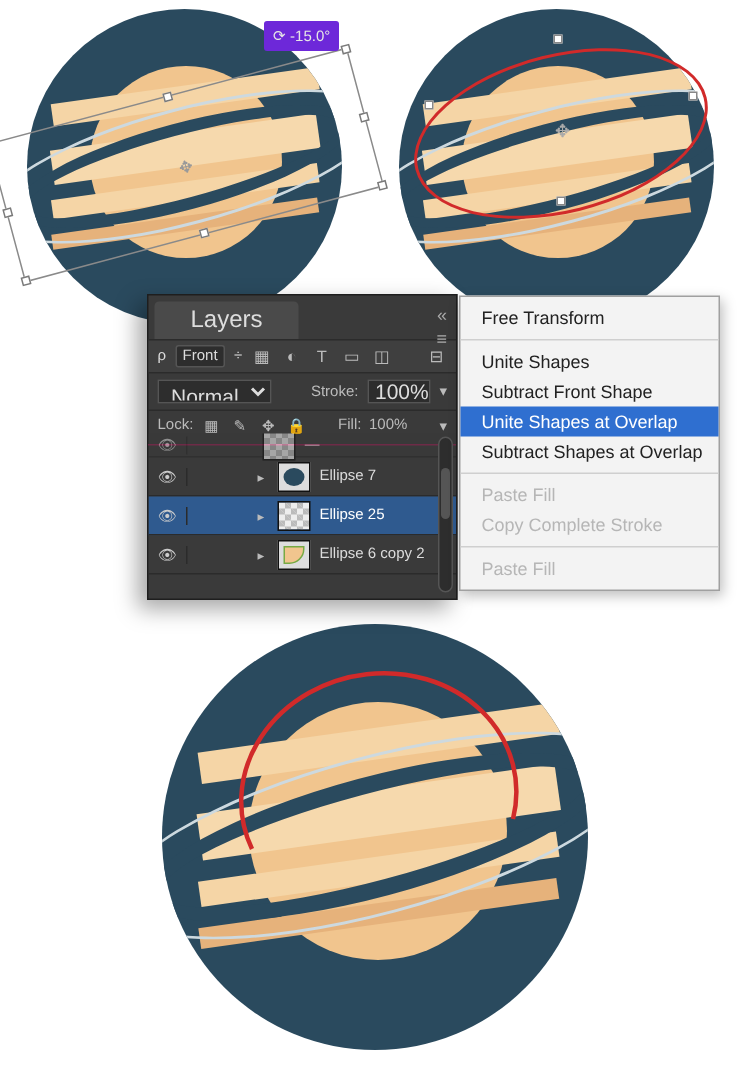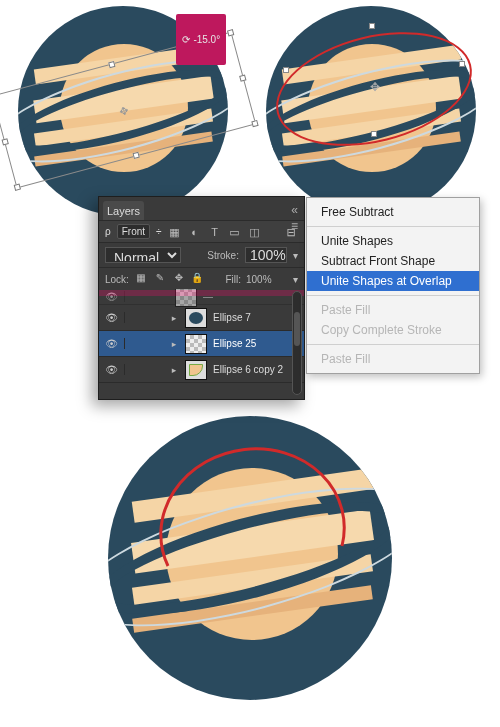--- a/index.html
+++ b/index.html
@@ -59,24 +59,24 @@
     width: 6px;
     height: 6px;
     background: #fff;
     border: 1px solid #7a7a7a;
     transform: translate(-50%, -50%);
   }
 
   
   .rotate-tip {
     position: absolute;
-    background: #be185d;
+    background: #6d28d9;
     color: #e6e6e6;
     font-size: 10px;
-    padding: 20px 6px;
+    padding: 4px 6px;
     border-radius: 2px;
     white-space: nowrap;
   }
   .rotate-tip::before {
     content:"⟳";
     margin-right:3px;
     font-size:10px;
   }
 
   
@@ -88,25 +88,25 @@
     height: 204px;
     background: #3a3a3a;
     color: #dcdcdc;
     border: 1px solid #1e1e1e;
     box-shadow: -6px 6px 14px rgba(0,0,0,.35);
     font-size: 10px;
   }
   .panel-tab {
     display: inline-block;
     background: #4a4a4a;
-    padding: 4px 4px 3px;
+    padding: 4px 24px 3px;
     margin: 4px 0 0 4px;
     border-top-left-radius: 3px;
     border-top-right-radius: 3px;
-    font-size: 11px;
+    font-size: 16px;
     color: #ddd;
   }
   .panel-close {
     position: absolute;
     right: 6px;
     top: 6px;
     color: #aaa;
     font-size: 12px;
   }
   .panel-menu {
@@ -154,24 +154,24 @@
     color:#ddd;
     font-size:14px;
     padding:1px 4px;
     height:16px;
   }
   .opacity-label { margin-left:auto; color:#bbb;}
   .readout { width:42px; display:inline-flex; align-items:center; }
 
   .lock-row {
     display:flex;
-    align-items:center;
+    align-items:flex-start;
     gap:5px;
     padding:4px 6px;
-    border-bottom:6px solid #be185d;
+    border-bottom:1px solid #be185d;
     color:#bbb;
   }
   .lock-row .iconbtn { width:14px;height:14px;text-align:center; }
 
   .layers-list { position:absolute; top:92px; left:0; right:0; bottom:0; overflow:hidden;}
   .layer-row {
     display:flex;
     align-items:center;
     height:26px;
     border-bottom:1px solid #2b2b2b;
@@ -392,23 +392,24 @@
       <span class="layer-name">Ellipse 6 copy 2</span>
     </div>
   </div>
 
   <div class="panel-scrollbar">
     <div class="thumbbar"></div>
   </div>
 </div>
 
 <div class="context-menu" id="ctxmenu">
-    <div class="item">Free Subtract</div>
+    <div class="item">Free Transform</div>
     <hr>
     <div class="item">Unite Shapes</div>
     <div class="item">Subtract Front Shape</div>
     <div class="item highlight">Unite Shapes at Overlap</div>
+    <div class="item">Subtract Shapes at Overlap</div>
     <hr>
     <div class="item disabled">Paste Fill</div>
     <div class="item disabled">Copy Complete Stroke</div>
     <hr>
     <div class="item disabled">Paste Fill</div>
   </div>
 
 </body></html>

